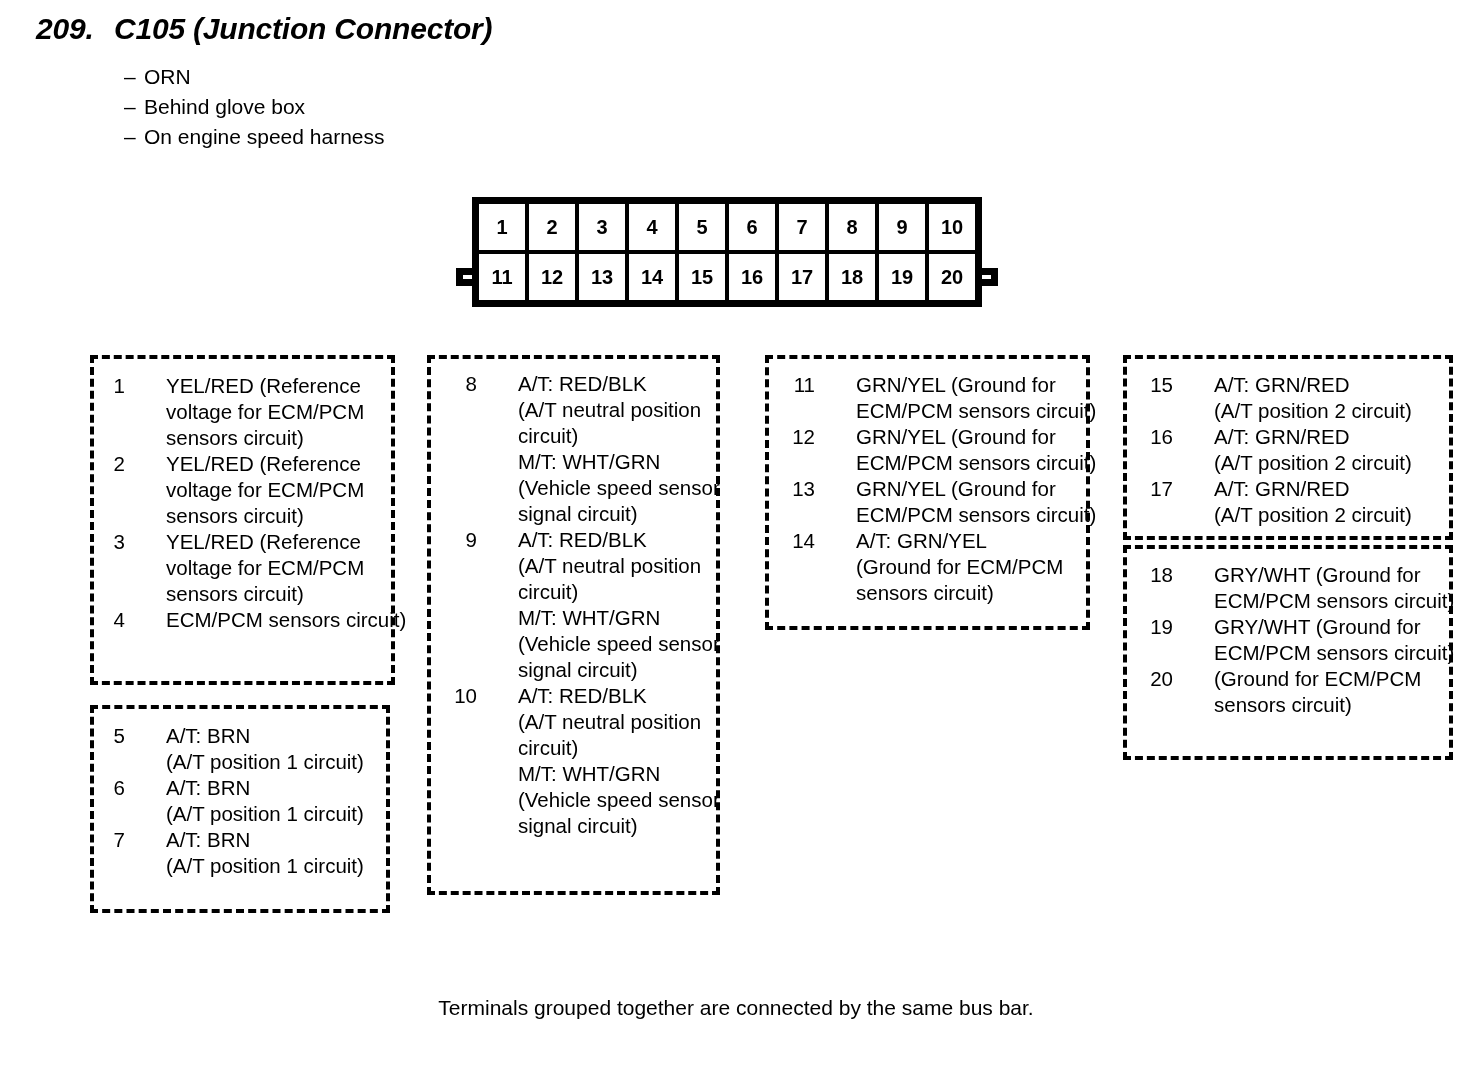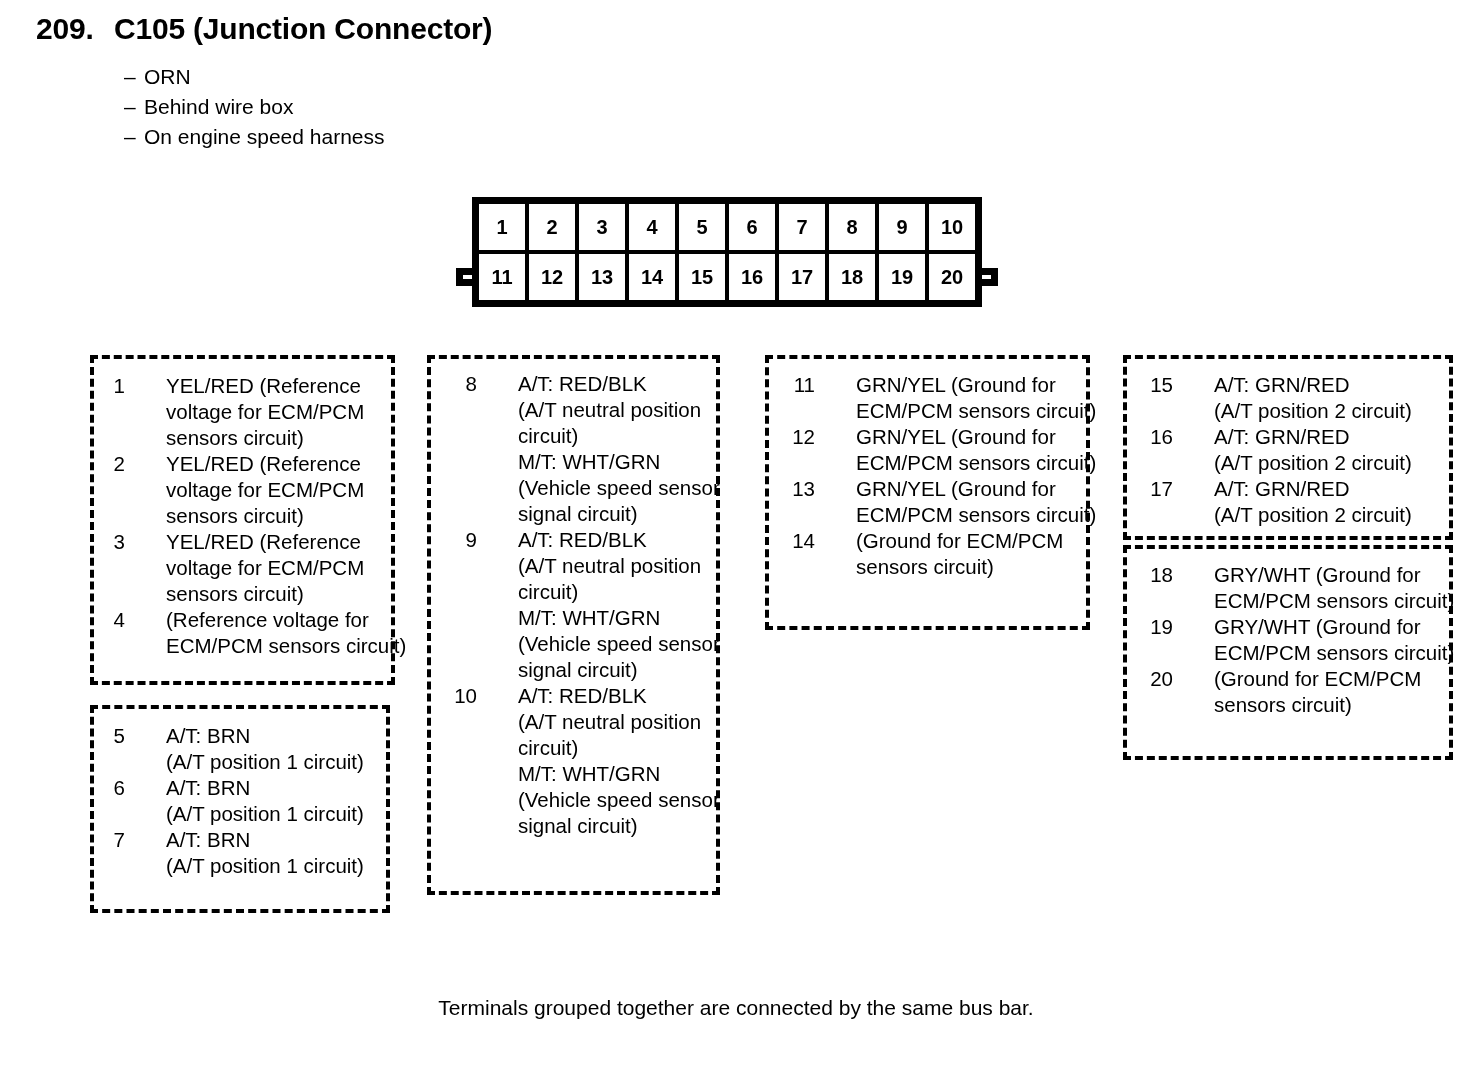--- a/index.html
+++ b/index.html
@@ -24,20 +24,21 @@
     width: 1472px;
   }
   #page-title {
     position: absolute;
     left: 36px;
     top: 12px;
     font-size: 30px;
     font-weight: bold;
     letter-spacing: -0.2px;
     white-space: nowrap;
+    font-style: italic;
   }
   #title-num {
     display: inline-block;
     min-width: 78px;
   }
   #bullet-list {
     position: absolute;
     left: 124px;
     top: 62px;
   }
@@ -158,21 +159,21 @@
   <div id="page-title">
     <span id="title-num">209.</span><span>C105 (Junction Connector)</span>
   </div>
   <div id="bullet-list">
       <div class="bullet-row">
         <span class="bullet-dash">–</span>
         <span>ORN</span>
       </div>
       <div class="bullet-row">
         <span class="bullet-dash">–</span>
-        <span>Behind wire box</span>
+        <span>Behind glove box</span>
       </div>
       <div class="bullet-row">
         <span class="bullet-dash">–</span>
         <span>On engine speed harness</span>
       </div>
     </div>
 </div>
 
 <div id="connector-wrap">
   <div id="connector-body">
@@ -227,21 +228,20 @@
         <div class="pin-no">3</div>
         <div class="pin-desc">
           <div class="pin-desc-line">YEL/RED (Reference</div>
           <div class="pin-desc-line">voltage for ECM/PCM</div>
           <div class="pin-desc-line">sensors circuit)</div>
         </div>
       </div>
       <div class="pin-entry">
         <div class="pin-no">4</div>
         <div class="pin-desc">
-          <div class="pin-desc-line">(Reference voltage for</div>
           <div class="pin-desc-line">ECM/PCM sensors circuit)</div>
         </div>
       </div>
     </div>
   </div>
 <div class="group-box" id="group-2">
     <div class="pin-inner">
       <div class="pin-entry">
         <div class="pin-no">5</div>
         <div class="pin-desc">
@@ -321,20 +321,21 @@
       <div class="pin-entry">
         <div class="pin-no">13</div>
         <div class="pin-desc">
           <div class="pin-desc-line">GRN/YEL (Ground for</div>
           <div class="pin-desc-line">ECM/PCM sensors circuit)</div>
         </div>
       </div>
       <div class="pin-entry">
         <div class="pin-no">14</div>
         <div class="pin-desc">
+          <div class="pin-desc-line">A/T: GRN/YEL</div>
           <div class="pin-desc-line">(Ground for ECM/PCM</div>
           <div class="pin-desc-line">sensors circuit)</div>
         </div>
       </div>
     </div>
   </div>
 <div class="group-box" id="group-5">
     <div class="pin-inner">
       <div class="pin-entry">
         <div class="pin-no">15</div>

